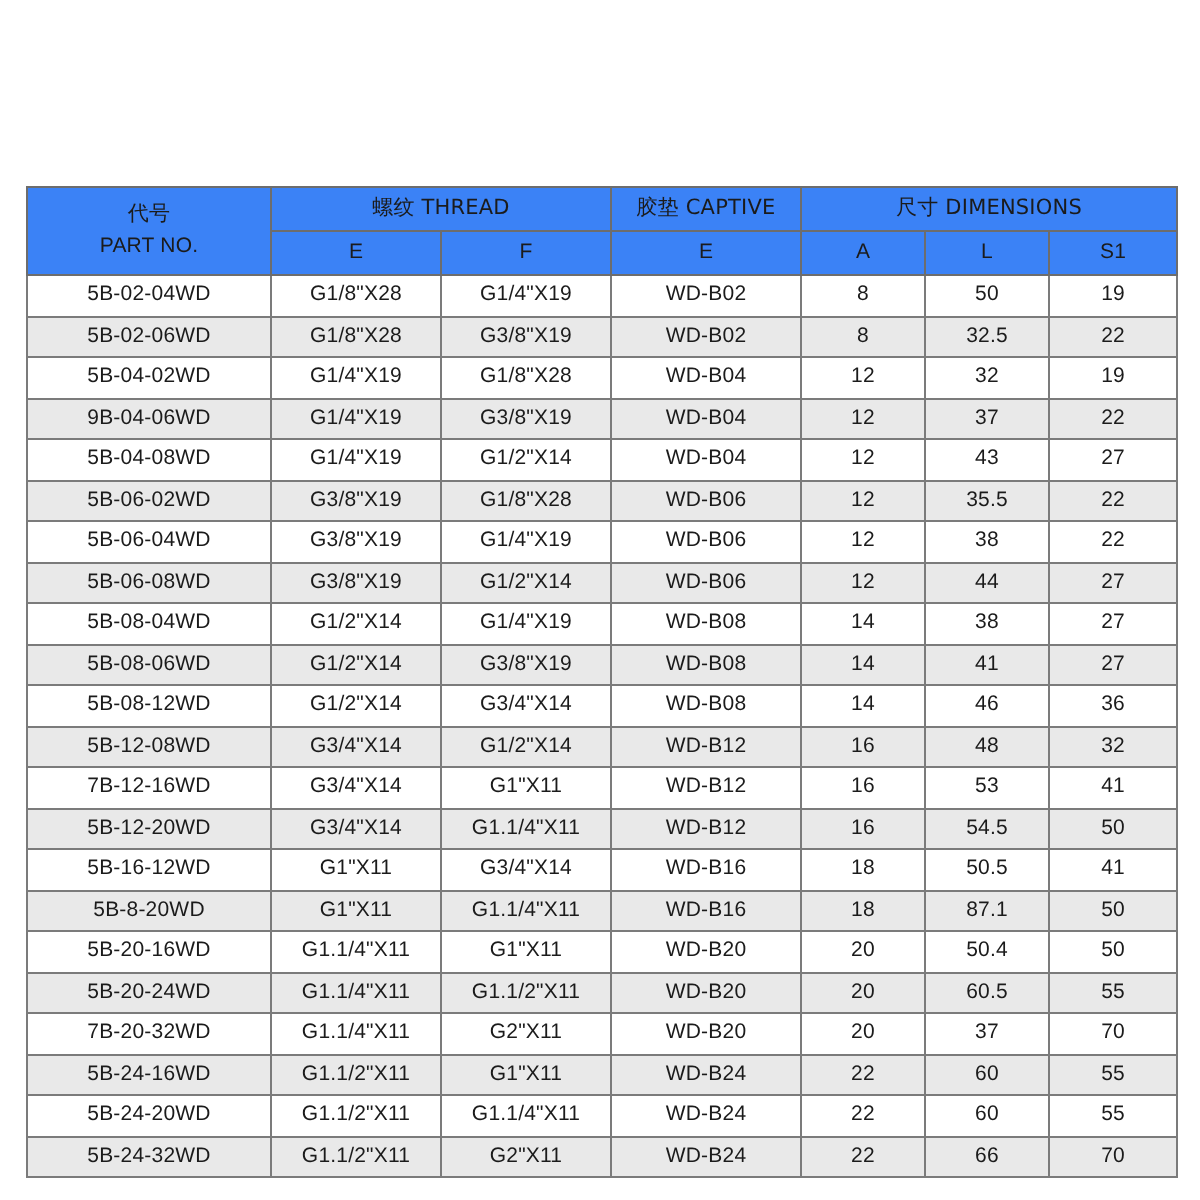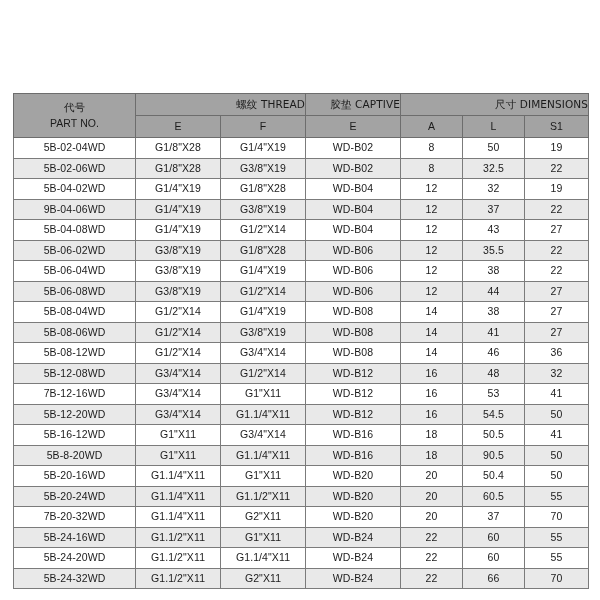--- a/index.html
+++ b/index.html
@@ -33,27 +33,26 @@
     text-align: center;
     vertical-align: middle;
     padding: 0;
     height: 19.5px;
     line-height: 19.5px;
     white-space: nowrap;
     font-weight: normal;
     letter-spacing: 0.1px;
   }
   table.spec thead th {
-    background: #a3a3a3;
+    background: #3b82f6;
     border-color: #6d6d6d;
   }
   table.spec thead th.grp-top {
     height: 21px;
     line-height: 21px;
-    text-align: right;
   }
   table.spec thead th.sub {
     height: 21px;
     line-height: 21px;
   }
   table.spec thead th.partno {
     height: 42px;
     line-height: 1.45;
     padding: 0;
   }
@@ -253,21 +252,21 @@
           <td>18</td>
           <td>50.5</td>
           <td>41</td>
         </tr>
         <tr class="even">
           <td>5B-8-20WD</td>
           <td>G1"X11</td>
           <td>G1.1/4"X11</td>
           <td>WD-B16</td>
           <td>18</td>
-          <td>90.5</td>
+          <td>87.1</td>
           <td>50</td>
         </tr>
         <tr class="odd">
           <td>5B-20-16WD</td>
           <td>G1.1/4"X11</td>
           <td>G1"X11</td>
           <td>WD-B20</td>
           <td>20</td>
           <td>50.4</td>
           <td>50</td>

